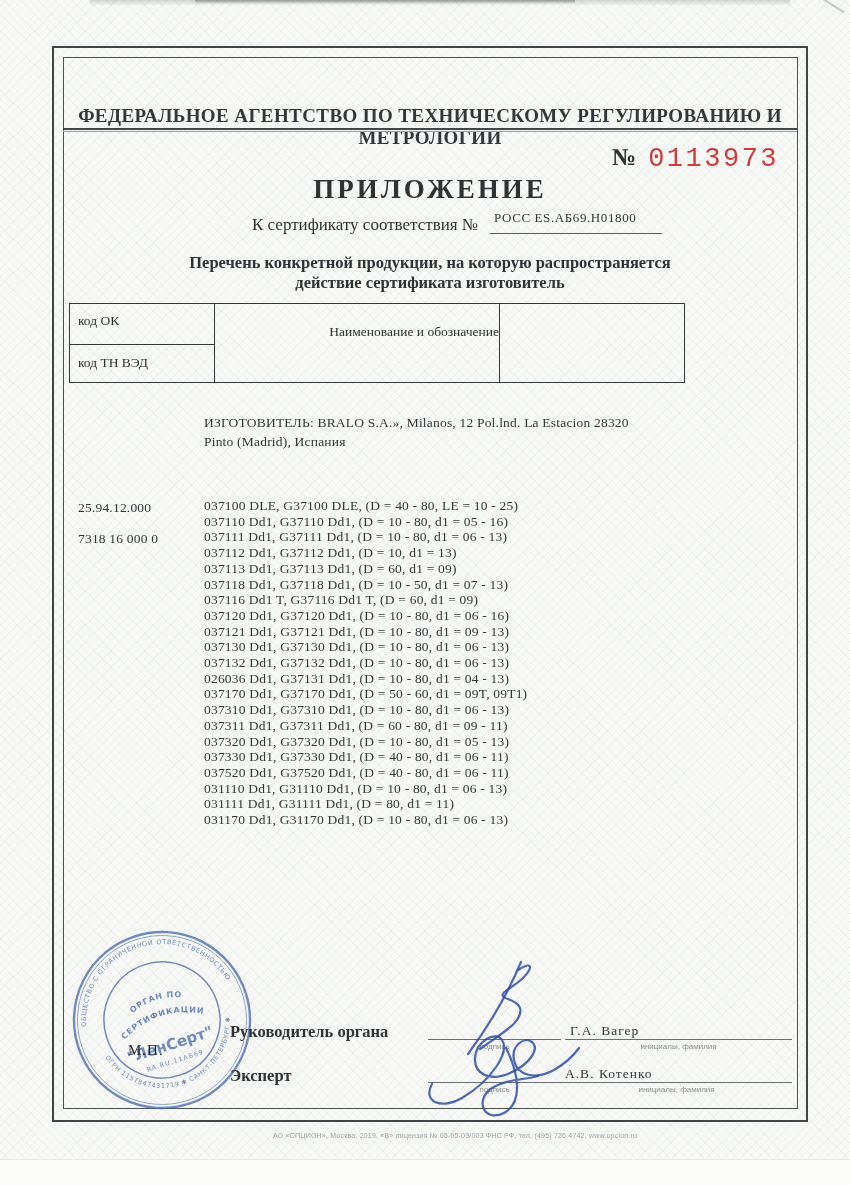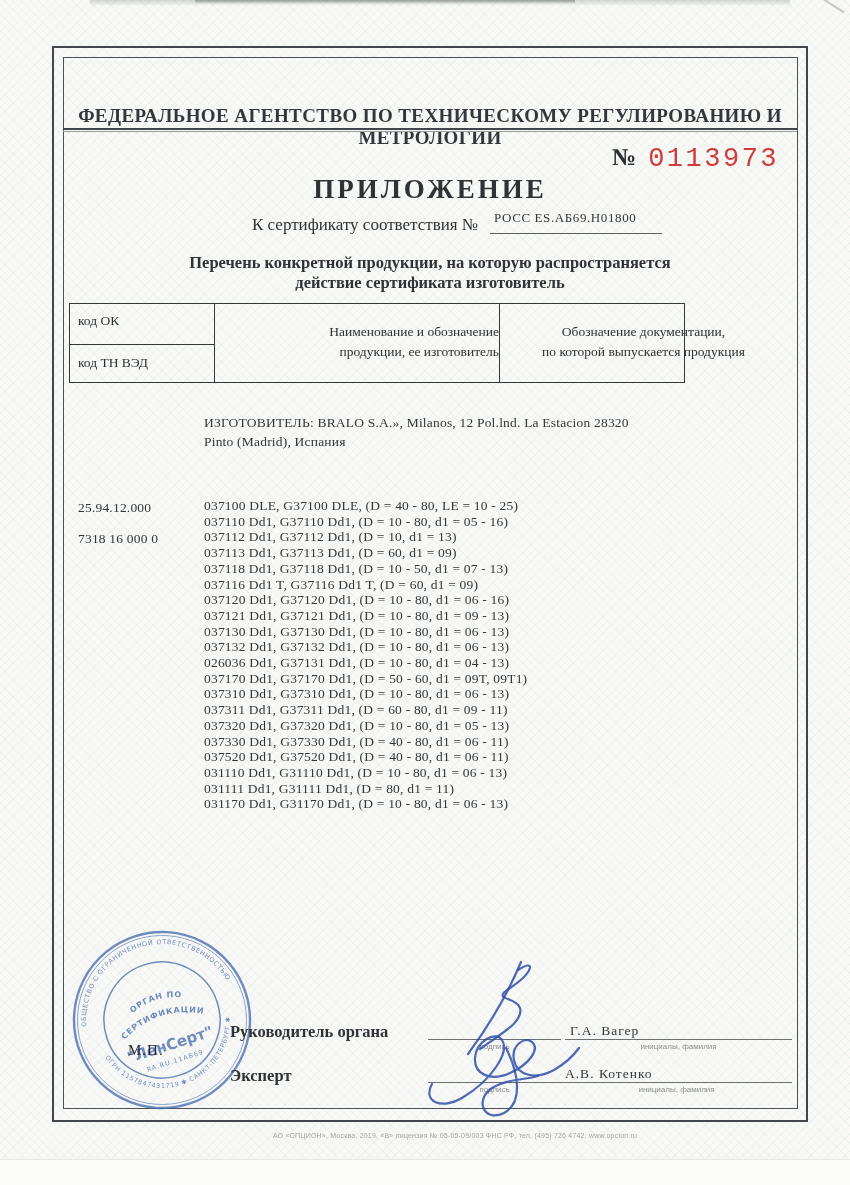--- a/index.html
+++ b/index.html
@@ -139,39 +139,35 @@
   <div class="abs list-title-2">действие сертификата изготовитель</div>
 
   <div class="abs tbl">
     <div class="tbl-v tbl-v1"></div>
     <div class="tbl-v tbl-v2"></div>
     <div class="tbl-h1"></div>
     <div class="tbl-cell cell-ok">код ОК</div>
     <div class="tbl-cell cell-tnved">код ТН ВЭД</div>
     <div class="tbl-cell cell-col2">
       <span>Наименование и обозначение</span>
-      <span>продукции, ее изготовитель</span>
-    </div>
-    <div class="tbl-cell cell-col3">
-      <span>Обозначение документации,</span>
-      <span>по которой выпускается продукция</span>
     </div>
   </div>
 
   <div class="abs manufacturer mono">
     <div>ИЗГОТОВИТЕЛЬ: BRALO S.A.», Milanos, 12 Pol.lnd. La Estacion 28320</div>
     <div>Pinto (Madrid), Испания</div>
   </div>
 
   <div class="abs code-ok-val mono">25.94.12.000</div>
   <div class="abs code-tnved-val mono">7318 16 000 0</div>
 
   <div class="abs product-list mono">
     <div>037100 DLE, G37100 DLE, (D = 40 - 80, LE = 10 - 25)</div>
     <div>037110 Dd1, G37110 Dd1, (D = 10 - 80, d1 = 05 - 16)</div>
+    <div>037111 Dd1, G37111 Dd1, (D = 10 - 80, d1 = 06 - 13)</div>
     <div>037112 Dd1, G37112 Dd1, (D = 10, d1 = 13)</div>
     <div>037113 Dd1, G37113 Dd1, (D = 60, d1 = 09)</div>
     <div>037118 Dd1, G37118 Dd1, (D = 10 - 50, d1 = 07 - 13)</div>
     <div>037116 Dd1 T, G37116 Dd1 T, (D = 60, d1 = 09)</div>
     <div>037120 Dd1, G37120 Dd1, (D = 10 - 80, d1 = 06 - 16)</div>
     <div>037121 Dd1, G37121 Dd1, (D = 10 - 80, d1 = 09 - 13)</div>
     <div>037130 Dd1, G37130 Dd1, (D = 10 - 80, d1 = 06 - 13)</div>
     <div>037132 Dd1, G37132 Dd1, (D = 10 - 80, d1 = 06 - 13)</div>
     <div>026036 Dd1, G37131 Dd1, (D = 10 - 80, d1 = 04 - 13)</div>
     <div>037170 Dd1, G37170 Dd1, (D = 50 - 60, d1 = 09T, 09T1)</div>

